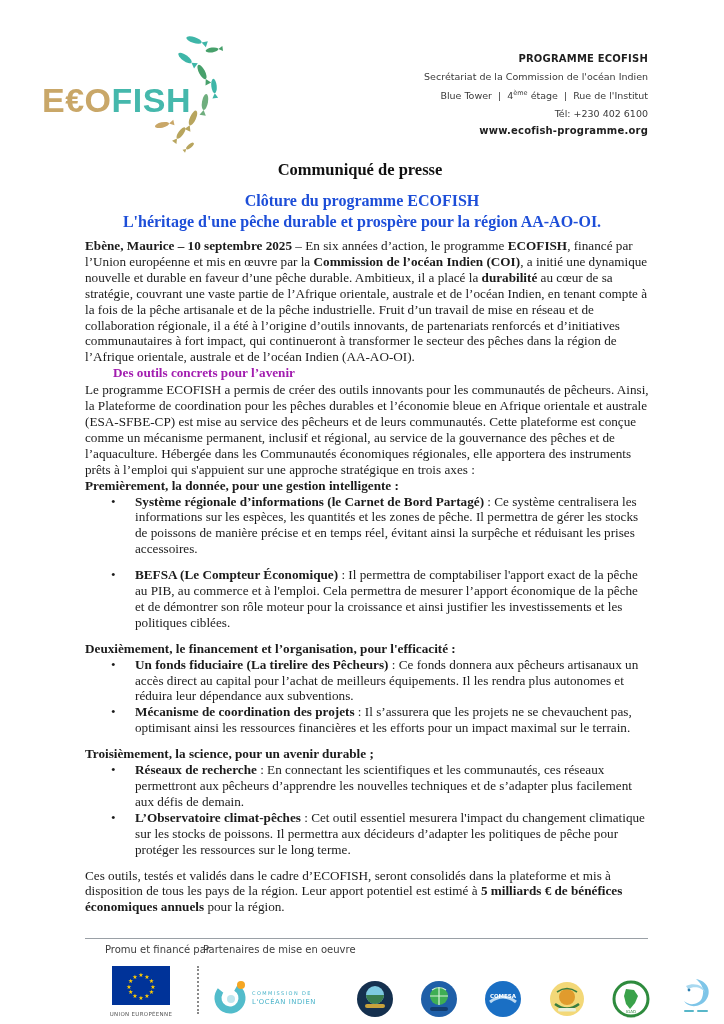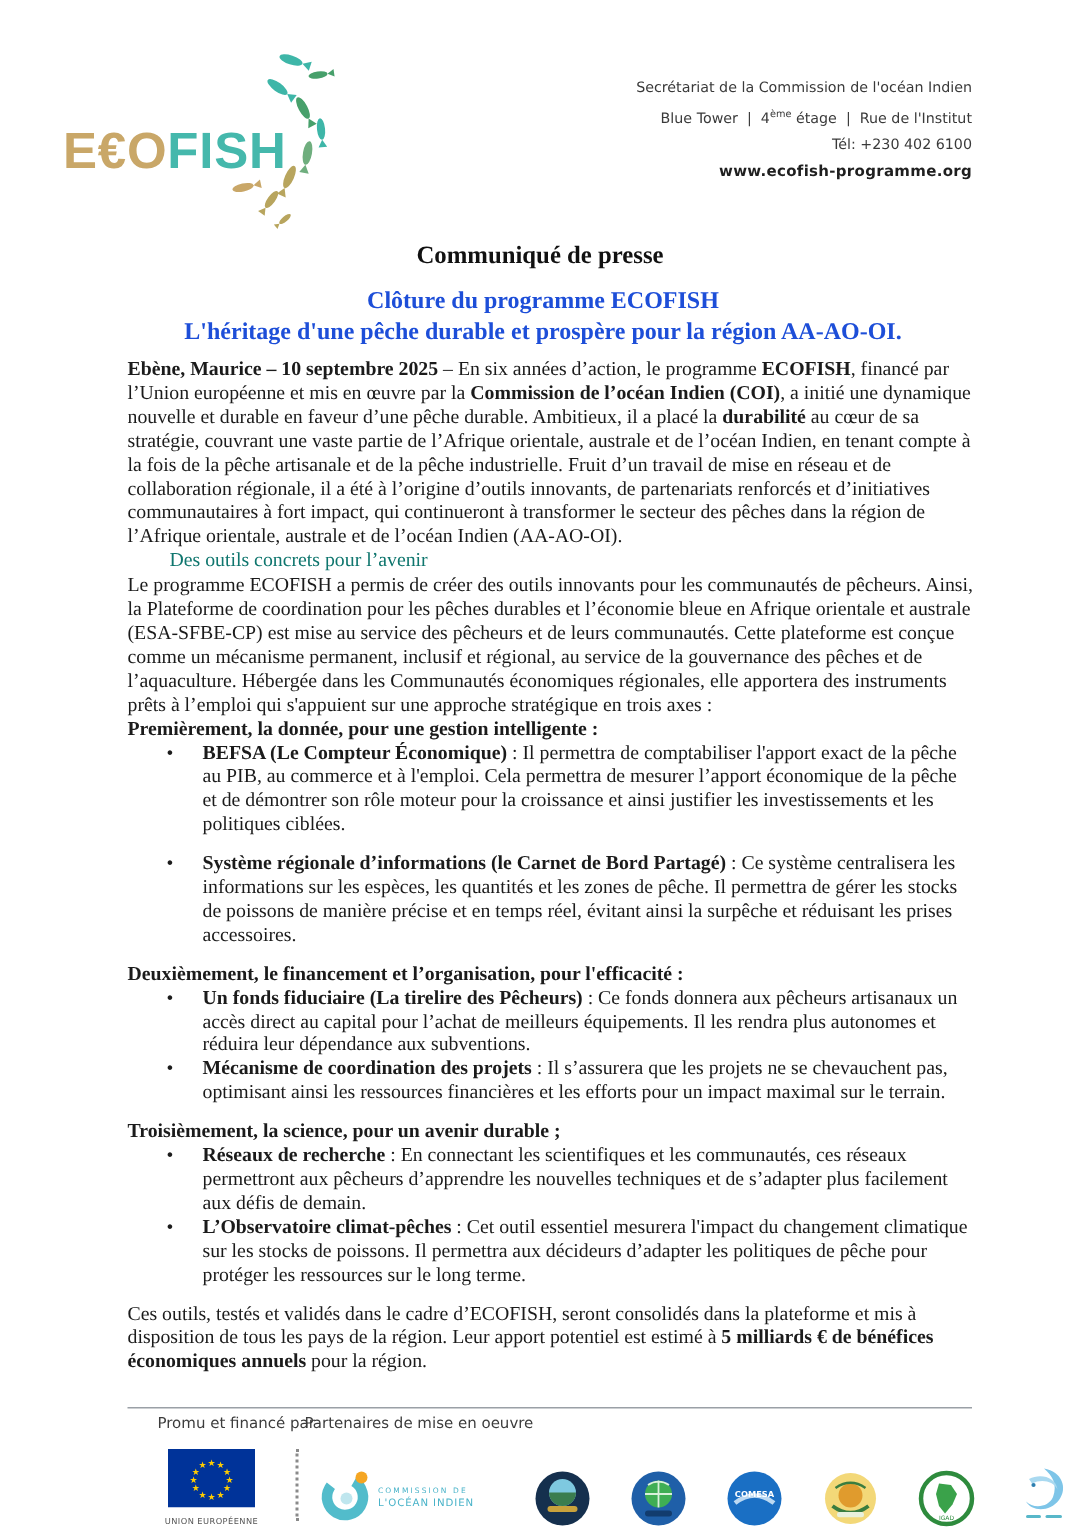--- a/index.html
+++ b/index.html
@@ -14,21 +14,21 @@
   .contact sup{font-size:6.5px;}
   
   .title-block{position:absolute;left:0;top:160px;width:724px;text-align:center;}
   .doc-title{font-size:16.5px;font-weight:bold;color:#111;margin:0 4px 10px 0;}
   .doc-sub{font-size:16px;font-weight:bold;color:#1d4ed8;margin:0;line-height:21px;}
   
   .body-col{position:absolute;left:85px;top:238px;width:564px;font-size:13.2px;line-height:15.9px;}
   .body-col p{margin:0;}
   .para{margin:0 0 8px 0;}
   .para.gap-top{margin-top:7px;}
-  .h-blue{color:#0f766e;font-weight:normal;margin:0 0 1px 28px !important;}
+  .h-blue{color:#a21caf;font-weight:bold;margin:0 0 1px 28px !important;}
   .axis{font-weight:bold;margin:0 !important;}
   ul.bullets{margin:0 0 10px 0;padding:0;list-style:none;}
   ul.bullets li{position:relative;padding-left:50px;}
   ul.bullets li::before{content:"•";position:absolute;left:26px;top:0;font-size:13px;}
   ul.bullets.spaced li + li{margin-top:10px;}
   
   .foot-rule{position:absolute;left:85px;top:938px;width:563px;height:1px;background:#9aa0a6;}
   .foot-label{position:absolute;top:944px;font-family:"DejaVu Sans","Liberation Sans",sans-serif;
               font-size:10px;color:#3c3c3c;}
   .fl-left{left:105px;} .fl-right{left:203px;}
@@ -64,40 +64,41 @@
       <use href="#fish" fill="#3EB6A8" transform="translate(172,58) rotate(84) scale(0.9)"></use>
       <use href="#fish" fill="#6FAE7E" transform="translate(163,74) rotate(100)"></use>
       <use href="#fish" fill="#B8A55E" transform="translate(151,90) rotate(114)"></use>
       <use href="#fish" fill="#B8A55E" transform="translate(139,105) rotate(126) scale(0.85)"></use>
       <use href="#fish" fill="#C9A768" transform="translate(120,97) rotate(-12) scale(0.9)"></use>
       <use href="#fish" fill="#B8A55E" transform="translate(148,118) rotate(140) scale(0.6)"></use>
     </svg>
   </div>
 
   <div class="contact">
+    <div class="b">PROGRAMME ECOFISH</div>
     <div>Secrétariat de la Commission de l'océan Indien</div>
     <div><span>Blue Tower&nbsp;&nbsp;|&nbsp;&nbsp;4</span><sup>ème</sup><span>&nbsp;étage&nbsp;&nbsp;|&nbsp;&nbsp;Rue de l'Institut</span></div>
     <div>Tél: +230 402 6100</div>
     <div class="b">www.ecofish-programme.org</div>
   </div>
 
   <div class="title-block">
     <p class="doc-title">Communiqué de presse</p>
     <p class="doc-sub">Clôture du programme ECOFISH</p>
     <p class="doc-sub">L'héritage d'une pêche durable et prospère pour la région AA-AO-OI.</p>
   </div>
 
   <div class="body-col">
       <p class="para"><b>Ebène, Maurice – 10 septembre 2025</b><span> – En six années d’action, le programme </span><b>ECOFISH</b><span>, financé par l’Union européenne et mis en œuvre par la </span><b>Commission de l’océan Indien (COI)</b><span>, a initié une dynamique nouvelle et durable en faveur d’une pêche durable. Ambitieux, il a placé la </span><b>durabilité</b><span> au cœur de sa stratégie, couvrant une vaste partie de l’Afrique orientale, australe et de l’océan Indien, en tenant compte à la fois de la pêche artisanale et de la pêche industrielle. Fruit d’un travail de mise en réseau et de collaboration régionale, il a été à l’origine d’outils innovants, de partenariats renforcés et d’initiatives communautaires à fort impact, qui continueront à transformer le secteur des pêches dans la région de l’Afrique orientale, australe et de l’océan Indien (AA-AO-OI).</span></p>
       <p class="h-blue">Des outils concrets pour l’avenir</p>
       <p class="para"><span>Le programme ECOFISH a permis de créer des outils innovants pour les communautés de pêcheurs. Ainsi, la Plateforme de coordination pour les pêches durables et l’économie bleue en Afrique orientale et australe (ESA-SFBE-CP) est mise au service des pêcheurs et de leurs communautés. Cette plateforme est conçue comme un mécanisme permanent, inclusif et régional, au service de la gouvernance des pêches et de l’aquaculture. Hébergée dans les Communautés économiques régionales, elle apportera des instruments prêts à l’emploi qui s'appuient sur une approche stratégique en trois axes :</span></p>
       <p class="axis">Premièrement, la donnée, pour une gestion intelligente :</p>
       <ul class="bullets spaced">
+        <li><b>Système régionale d’informations (le Carnet de Bord Partagé)</b><span> : Ce système centralisera les informations sur les espèces, les quantités et les zones de pêche. Il permettra de gérer les stocks de poissons de manière précise et en temps réel, évitant ainsi la surpêche et réduisant les prises accessoires.</span></li>
         <li><b>BEFSA (Le Compteur Économique)</b><span> : Il permettra de comptabiliser l'apport exact de la pêche au PIB, au commerce et à l'emploi. Cela permettra de mesurer l’apport économique de la pêche et de démontrer son rôle moteur pour la croissance et ainsi justifier les investissements et les politiques ciblées.</span></li>
-        <li><b>Système régionale d’informations (le Carnet de Bord Partagé)</b><span> : Ce système centralisera les informations sur les espèces, les quantités et les zones de pêche. Il permettra de gérer les stocks de poissons de manière précise et en temps réel, évitant ainsi la surpêche et réduisant les prises accessoires.</span></li>
       </ul>
       <p class="axis">Deuxièmement, le financement et l’organisation, pour l'efficacité :</p>
       <ul class="bullets">
         <li><b>Un fonds fiduciaire (La tirelire des Pêcheurs)</b><span> : Ce fonds donnera aux pêcheurs artisanaux un accès direct au capital pour l’achat de meilleurs équipements. Il les rendra plus autonomes et réduira leur dépendance aux subventions.</span></li>
         <li><b>Mécanisme de coordination des projets</b><span> : Il s’assurera que les projets ne se chevauchent pas, optimisant ainsi les ressources financières et les efforts pour un impact maximal sur le terrain.</span></li>
       </ul>
       <p class="axis">Troisièmement, la science, pour un avenir durable ;</p>
       <ul class="bullets">
         <li><b>Réseaux de recherche</b><span> : En connectant les scientifiques et les communautés, ces réseaux permettront aux pêcheurs d’apprendre les nouvelles techniques et de s’adapter plus facilement aux défis de demain.</span></li>
         <li><b>L’Observatoire climat-pêches</b><span> : Cet outil essentiel mesurera l'impact du changement climatique sur les stocks de poissons. Il permettra aux décideurs d’adapter les politiques de pêche pour protéger les ressources sur le long terme.</span></li>

